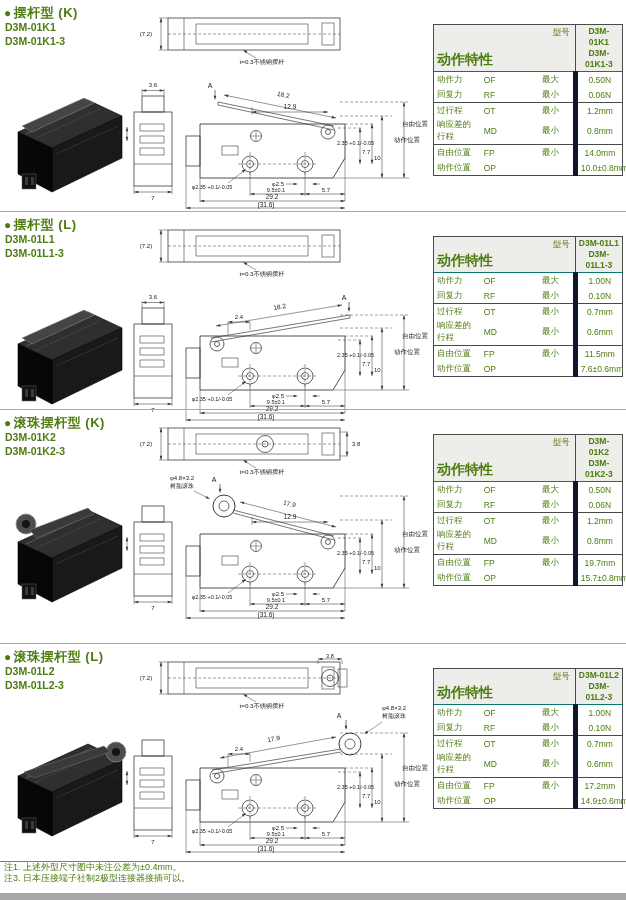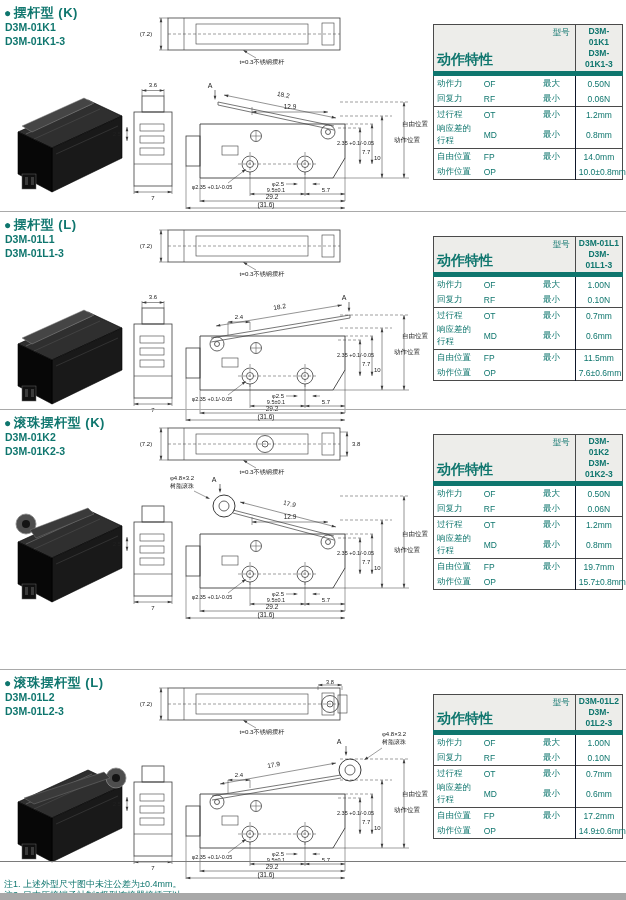--- a/index.html
+++ b/index.html
@@ -1,40 +1,40 @@
 <!DOCTYPE html>
 <html><head>
 <meta charset="utf-8">
 <style>
   html,body{margin:0;padding:0;background:#888;}
   #page{position:relative;width:626px;height:900px;background:#ffffff;overflow:hidden;
-        font-family:"Liberation Sans","DejaVu Sans",sans-serif;color:#0f766e;}
+        font-family:"Liberation Sans","DejaVu Sans",sans-serif;color:#4d7c0f;}
   .section{position:absolute;left:0;width:626px;overflow:hidden;}
   .section.divided{border-top:1px solid #a9a9a9;}
   .sec-title{position:absolute;top:4px;left:4px;font-size:13px;font-weight:bold;letter-spacing:0.5px;}
   .sec-title .bullet{font-size:12px;margin-right:2px;}
   .models{position:absolute;top:21px;left:5px;font-size:10.5px;font-weight:bold;line-height:1.3;}
   svg.drawing{position:absolute;left:0;top:8px;width:430px;height:204px;}
   svg text{font-family:"Liberation Sans","DejaVu Sans",sans-serif;fill:#222;}
   table.spec{position:absolute;right:3px;top:24px;width:190px;border-collapse:collapse;
              border:1px solid #4a4a4a;background:#fff;table-layout:fixed;}
   table.spec td{padding:1px 3px;font-size:8.5px;vertical-align:middle;}
-  .hdr td{background:#ededea;border-bottom:5px solid #0f766e;}
+  .hdr td{background:#ededea;border-bottom:1px solid #0f766e;}
   .hleft{position:relative;height:28px;}
   .mh{position:absolute;top:2px;right:5px;font-size:8.5px;}
   .ch{position:absolute;bottom:2px;left:3px;font-size:14px;font-weight:bold;}
   .hval{border-left:1px solid #4a4a4a;text-align:center;font-weight:bold;line-height:1.3;}
   td.lbl{width:70px;}
   td.ab{width:20px;}
   td.lim{width:26px;text-align:center;padding-right:4px;}
-  td.val{width:66px;border-left:1px solid #0f172a;text-align:center;margin-left:39px;}
+  td.val{width:66px;border-left:5px solid #0f172a;text-align:center;margin-left:39px;}
   tr.sep td{border-top:1px solid #4a4a4a;}
   tr.r td{height:13px;}
   #footnotes{position:absolute;left:0;top:861px;width:626px;border-top:1px solid #7a7a7a;
-             padding:17px 4px 0 4px;font-size:9px;line-height:1.25;box-sizing:border-box;}
+             padding:0 4px 0 4px;font-size:9px;line-height:1.25;box-sizing:border-box;}
   #bottombar{position:absolute;left:0;bottom:0;width:626px;height:7px;background:#a8a8a8;}
 </style>
 </head>
 <body>
 
 <div id="page">
 
   <div class="section" style="top:0;height:211px;">
     <div class="sec-title"><span class="bullet">●</span><span>摆杆型 (K)</span></div>
     <div class="models">
@@ -637,21 +637,21 @@
       <tr class="r">
             <td class="lbl">动作位置</td>
             <td class="ab">OP</td>
             <td class="lim"></td>
             <td class="val">15.7±0.8mm</td>
           </tr>
     </tbody>
       </table>
   </div>
 
-  <div class="section divided" style="top:669px;height:214px;">
+  <div class="section divided" style="top:643px;height:214px;">
     <div class="sec-title"><span class="bullet">●</span><span>滚珠摆杆型 (L)</span></div>
     <div class="models">
       <div>D3M-01L2</div>
       <div>D3M-01L2-3</div>
     </div>
     <svg class="drawing" viewBox="0 0 430 204">
         <g>
           <g>
             <polygon points="18,124 88,92 122,108 52,140" stroke="#000" stroke-width="0.6" fill="#2f2f2f"></polygon>
             <polygon points="52,140 122,108 122,150 52,184" stroke="#000" stroke-width="0.6" fill="#191919"></polygon>

